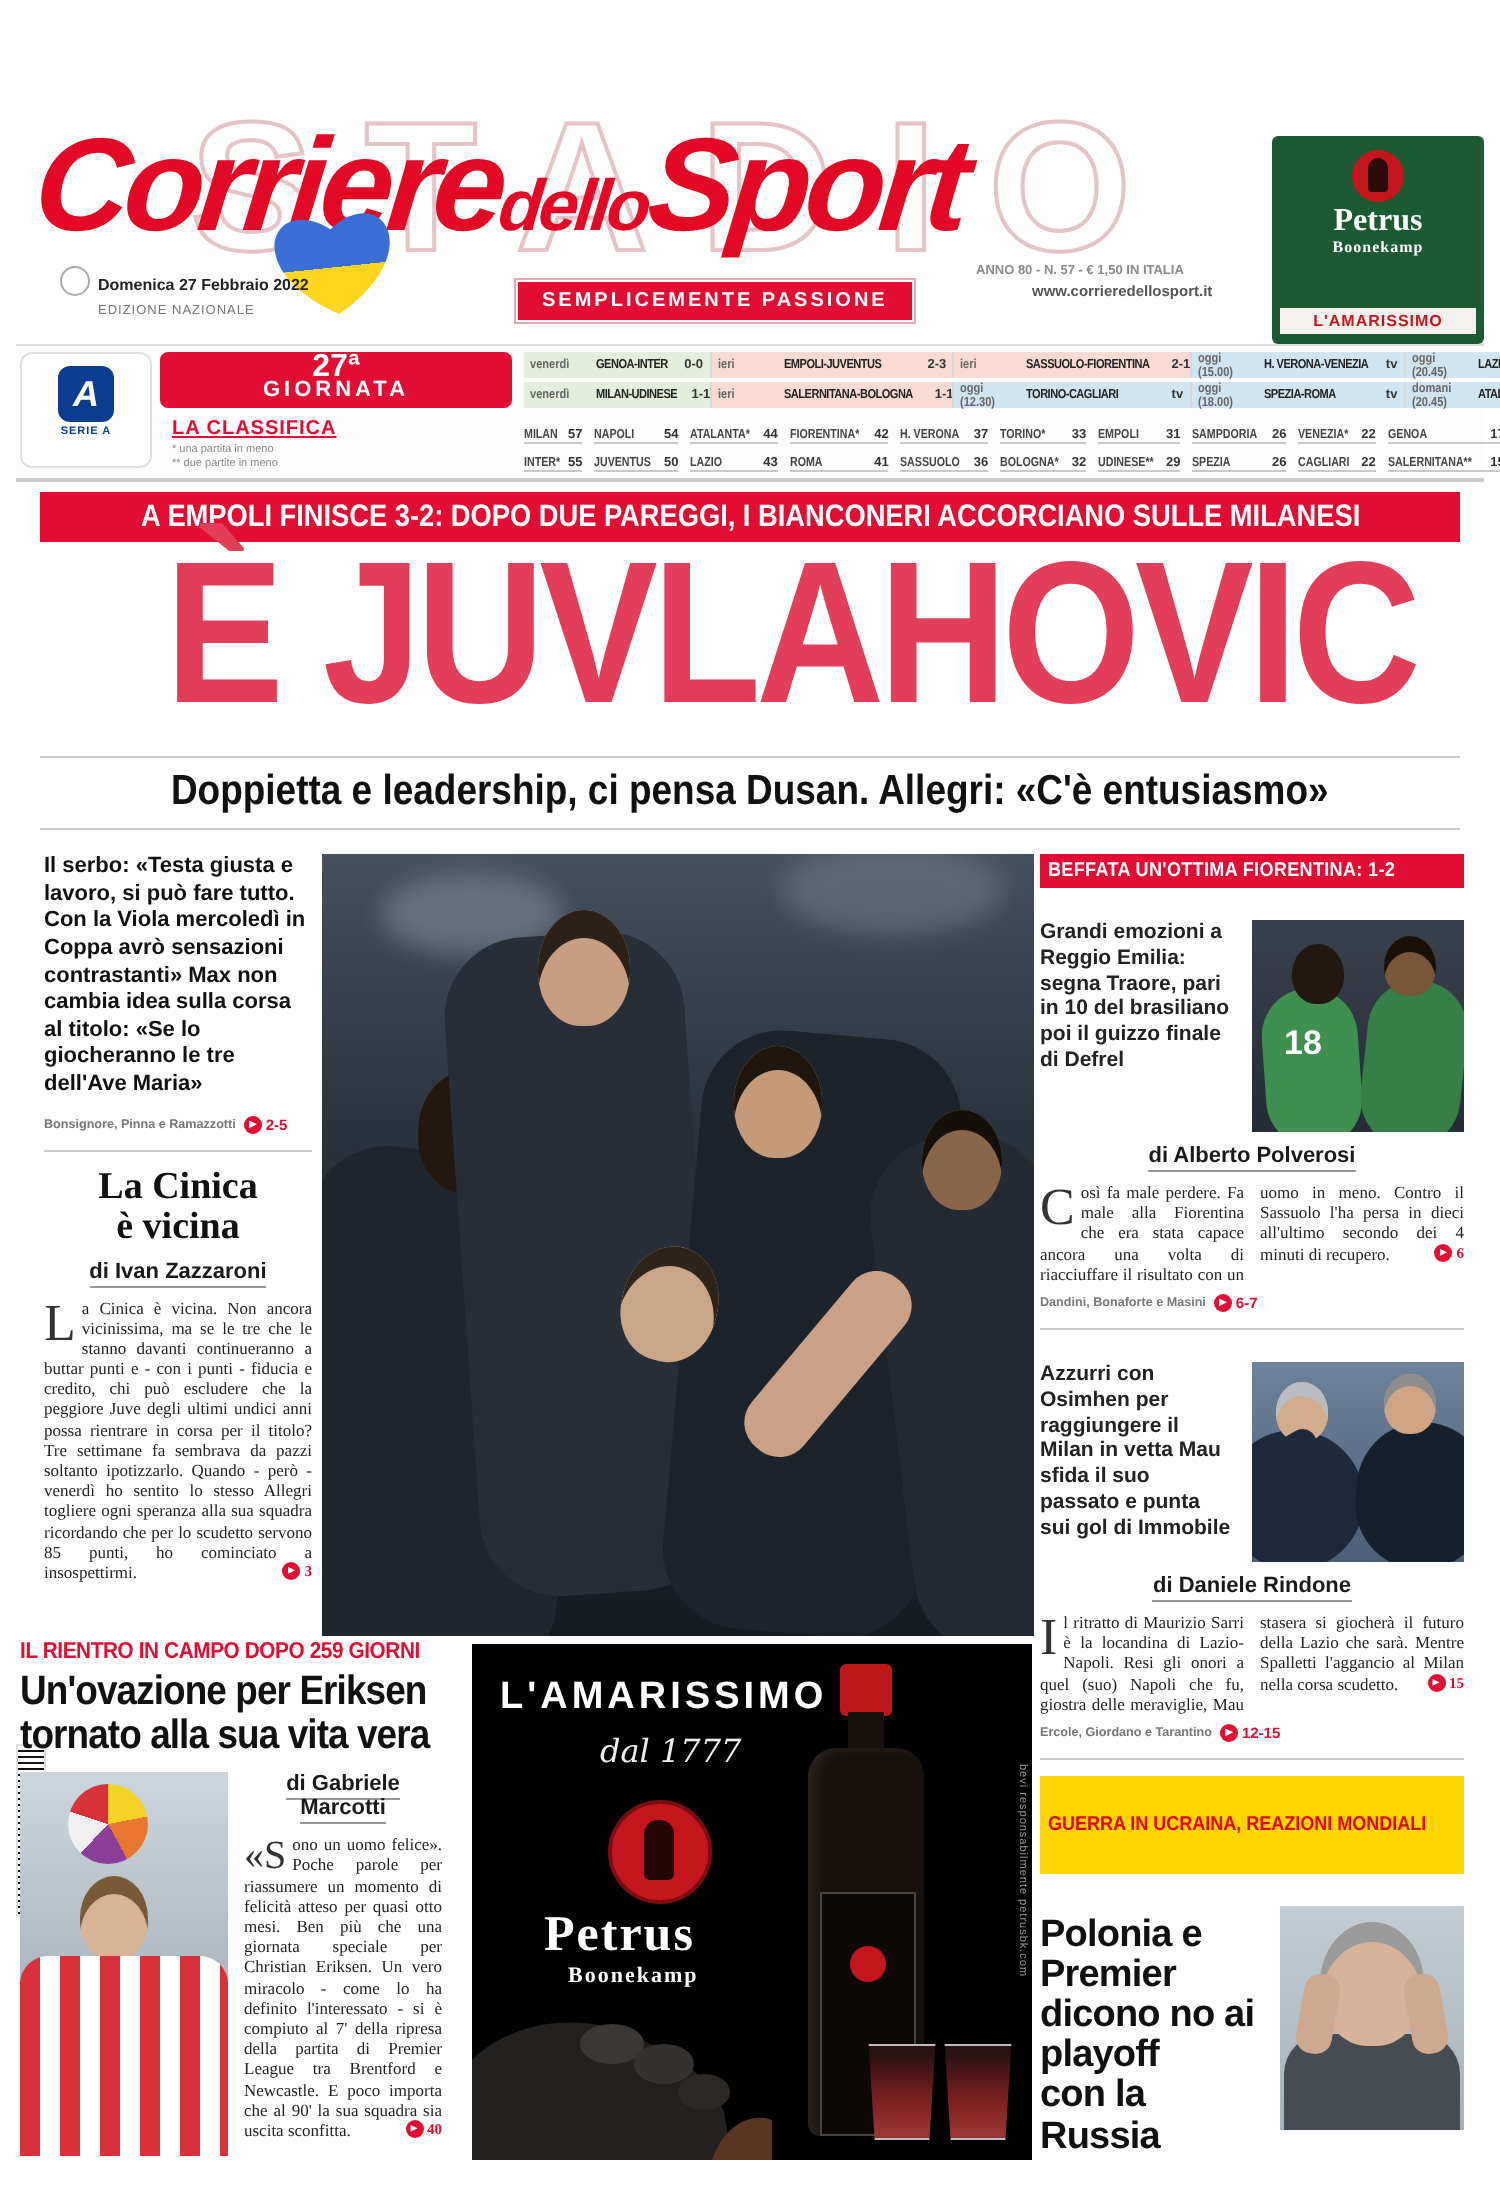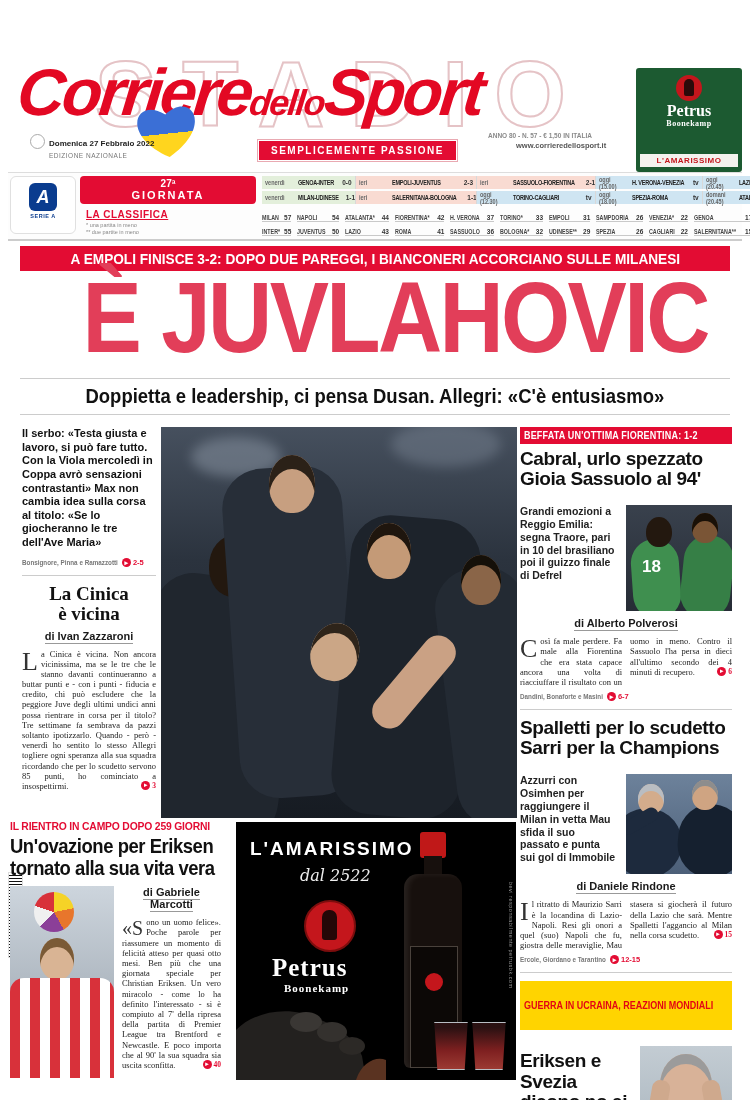--- a/index.html
+++ b/index.html
@@ -43,21 +43,21 @@
   
   .scorebar{position:absolute;left:8px;top:172px;width:734px;height:66px;border-top:1px solid #ddd;
             border-bottom:2px solid #ccc;background:#fdfdfd;}
   .seriea-box{position:absolute;left:2px;top:3px;width:64px;height:56px;background:#fff;border:1px solid #e0e0e0;
               border-radius:6px;text-align:center;}
   .seriea-emb{margin:6px auto 2px;width:28px;height:28px;background:#0a3c8f;border-radius:6px;color:#fff;
               font-weight:bold;font-size:18px;font-style:italic;line-height:28px;}
   .seriea-txt{font-size:5.5px;font-weight:bold;color:#0a3c8f;letter-spacing:.5px;}
   .round-badge{position:absolute;left:72px;top:3px;width:176px;height:28px;background:#e30c33;
                border-radius:4px;color:#fff;text-align:center;}
-  .round-num{font-size:10px;font-weight:bold;line-height:12px;margin-top:2px;}
+  .round-num{font-size:16px;font-weight:bold;line-height:12px;margin-top:2px;}
   .round-lbl{font-size:11px;font-weight:bold;letter-spacing:2px;line-height:11px;}
   .classifica{position:absolute;left:78px;top:36px;font-size:10px;font-weight:bold;color:#e30c33;
               text-decoration:underline;letter-spacing:.5px;}
   .legend{position:absolute;left:78px;top:49px;font-size:5.5px;color:#888;line-height:6.5px;}
   .matches{position:absolute;left:254px;top:3px;width:486px;display:grid;
            grid-template-rows:repeat(2,13px);grid-auto-flow:column;grid-auto-columns:1fr;gap:2px 0;}
   .match{display:flex;align-items:center;font-size:6.5px;padding:1px 3px;background:#eee;}
   .match:nth-child(n+3){border-left:1px solid #d8d8d8;}
   .m-friday{background:#e3efdb;}
   .m-yesterday{background:#f9dbd2;}
@@ -379,24 +379,20 @@
     <div class="bodyshape" style="left:285px;top:140px;width:90px;height:260px;background:#232a33;transform:rotate(-7deg);"></div>
     <div class="head" style="left:300px;top:128px;width:40px;height:50px;background:#8a6548;box-shadow:inset 0 10px 0 #151009;"></div>
     <div class="bodyshape" style="left:236px;top:200px;width:34px;height:110px;background:#caa184;transform:rotate(40deg);border-radius:16px;"></div>
     <div class="head" style="left:150px;top:196px;width:48px;height:58px;background:#cba686;box-shadow:inset 0 10px 0 #2e241a;transform:rotate(14deg);"></div>
   </div>
 
   <div class="colR">
 
     <div>
       <div class="kick-red"><span class="cond">BEFFATA UN'OTTIMA FIORENTINA: 1-2</span></div>
-      <div class="h2c">
-        <div>Cabral, urlo spezzato</div>
-        <div>Gioia Sassuolo al 94'</div>
-      </div>
       <div class="deckrow">
         <div class="deck">Grandi emozioni a Reggio Emilia: segna Traore, pari in 10 del brasiliano poi il guizzo finale di Defrel</div>
         <div class="sidephoto" style="width:106px;height:106px;background:linear-gradient(180deg,#39414d,#262c35);">
           <div class="bodyshape" style="left:6px;top:34px;width:48px;height:80px;background:#3f8f4f;transform:rotate(-4deg);"></div>
           <div class="head" style="left:20px;top:12px;width:26px;height:30px;background:#23180f;"></div>
           <div style="position:absolute;left:16px;top:52px;color:#fff;font-weight:bold;font-size:17px;">18</div>
           <div class="bodyshape" style="left:56px;top:30px;width:50px;height:84px;background:#367f46;transform:rotate(6deg);"></div>
           <div class="head" style="left:66px;top:8px;width:26px;height:30px;background:#7a5536;box-shadow:inset 0 8px 0 #191007;"></div>
         </div>
       </div>
@@ -410,24 +406,20 @@
       </div>
       <div class="footline">
         <span>Dandini, Bonaforte e Masini</span>
         <span class="pgicon">▸</span>
         <span class="pgno">6-7</span>
       </div>
       <div class="hr"></div>
     </div>
 
     <div>
-      <div class="h2c">
-        <div>Spalletti per lo scudetto</div>
-        <div>Sarri per la Champions</div>
-      </div>
       <div class="deckrow">
         <div class="deck">Azzurri con Osimhen per raggiungere il Milan in vetta Mau sfida il suo passato e punta sui gol di Immobile</div>
         <div class="sidephoto" style="width:106px;height:100px;background:linear-gradient(180deg,#6d829b,#4c5f78);">
           <div class="bodyshape" style="left:-14px;top:34px;width:70px;height:70px;background:#1d2a3d;transform:rotate(-6deg);"></div>
           <div class="head" style="left:12px;top:10px;width:26px;height:30px;background:#d3ac8c;box-shadow:inset 0 7px 0 #b9bdc2;"></div>
           <div class="bodyshape" style="left:52px;top:30px;width:66px;height:74px;background:#15202f;transform:rotate(5deg);"></div>
           <div class="head" style="left:66px;top:6px;width:26px;height:30px;background:#cfa482;box-shadow:inset 0 6px 0 #8d8d8d;"></div>
           <div class="bodyshape" style="left:-6px;top:40px;width:40px;height:14px;background:#1d2a3d;transform:rotate(-30deg);"></div>
         </div>
       </div>
@@ -444,21 +436,21 @@
         <span class="pgicon">▸</span>
         <span class="pgno">12-15</span>
       </div>
       <div class="hr"></div>
     </div>
 
     <div>
       <div class="kick-yellow"><span class="cond">GUERRA IN UCRAINA, REAZIONI MONDIALI</span></div>
       <div class="deckrow">
         <div style="float:left;width:112px;" class="h2c">
-          <div>Eriksen e Svezia</div>
+          <div>Polonia e Premier</div>
           <div>dicono no ai playoff</div>
           <div>con la Russia</div>
 
         </div>
         <div class="sidephoto" style="width:92px;height:112px;background:linear-gradient(180deg,#c3ccd3,#a6b2bb);">
           <div class="bodyshape" style="left:2px;top:64px;width:88px;height:60px;background:#474c52;border-radius:20px 20px 0 0;"></div>
           <div class="head" style="left:20px;top:8px;width:52px;height:62px;background:#d8b298;box-shadow:inset 0 10px 0 #9b9b9b;"></div>
           <div class="bodyshape" style="left:10px;top:34px;width:18px;height:40px;background:#cfa98d;border-radius:8px;transform:rotate(10deg);"></div>
           <div class="bodyshape" style="left:64px;top:34px;width:18px;height:40px;background:#cfa98d;border-radius:8px;transform:rotate(-10deg);"></div>
         </div>
@@ -489,21 +481,21 @@
               <span class="pgicon">▸</span>
               <span class="pgno">40</span>
             </span>
         </div>
       </div>
     </div>
   </div>
 
   <div class="adblack">
     <div class="ad-title">L'AMARISSIMO</div>
-    <div class="ad-sub">dal 2522</div>
+    <div class="ad-sub">dal 1777</div>
     <div class="ad-emb"></div>
     <div class="ad-petrus">Petrus</div>
     <div class="ad-boone">Boonekamp</div>
     <div class="bottle">
       <div class="bcap"></div>
       <div class="bneck"></div>
       <div class="bbody">
         <div class="blabel">
           <div class="blab-emb"></div>
         </div>

